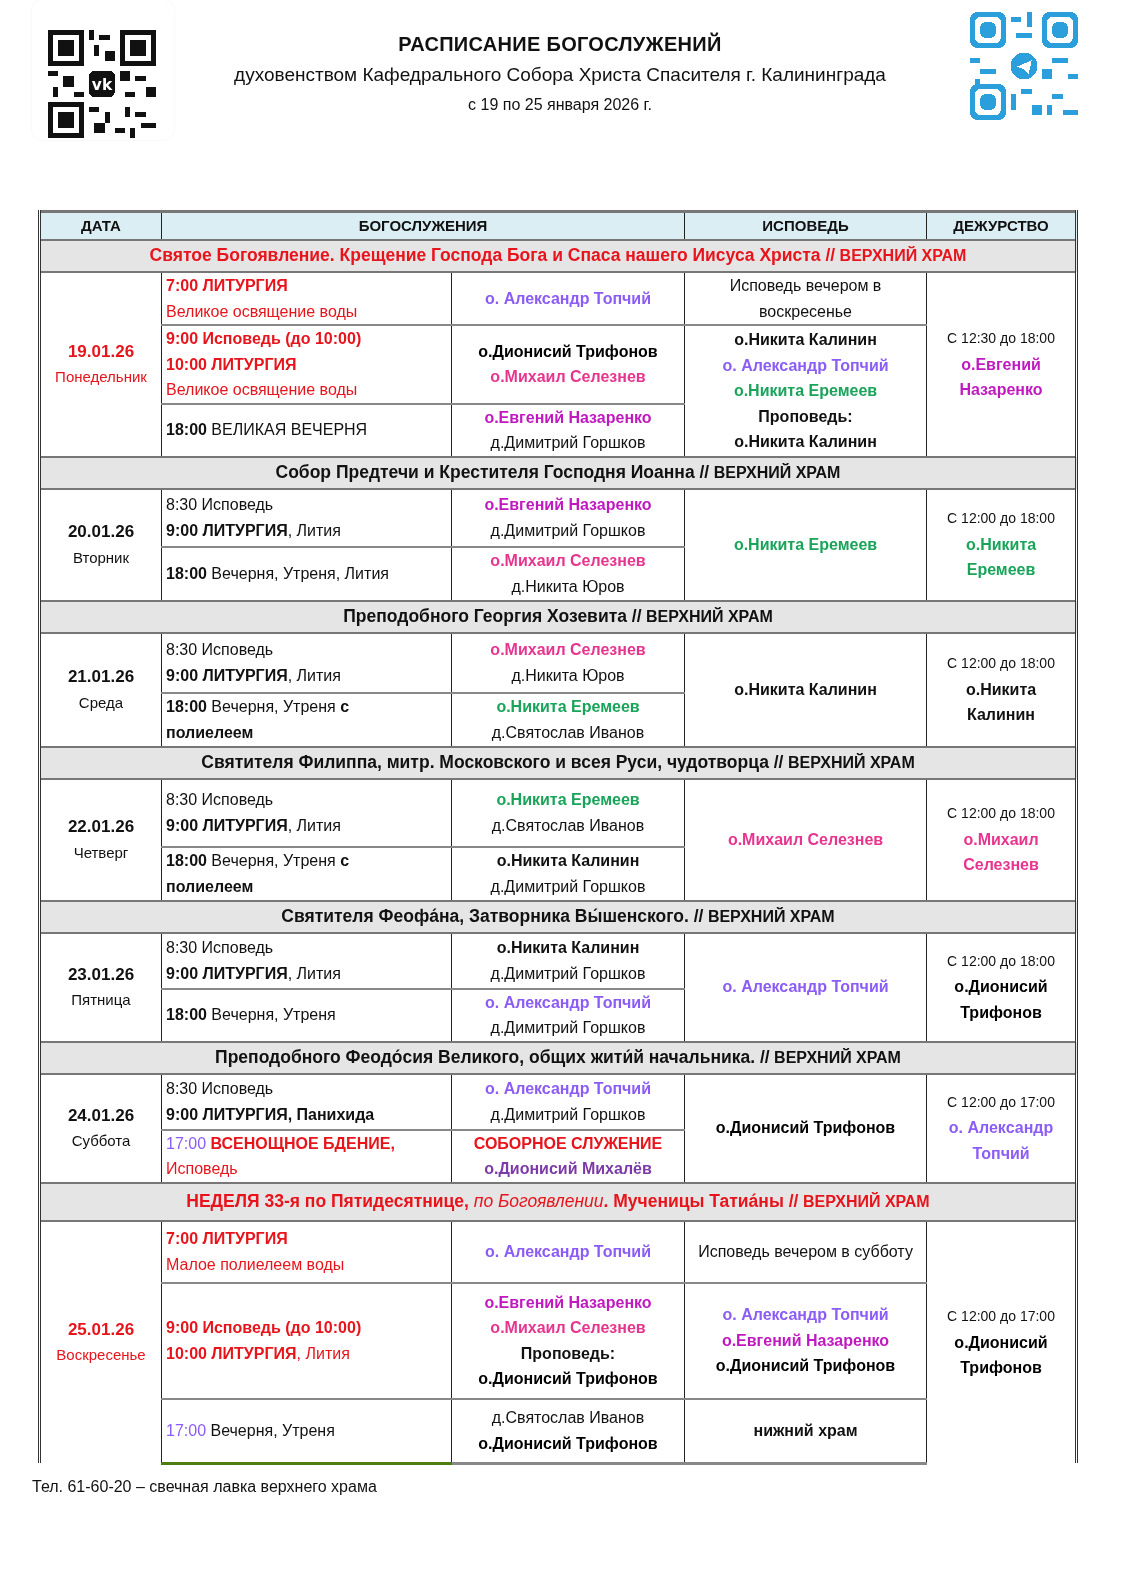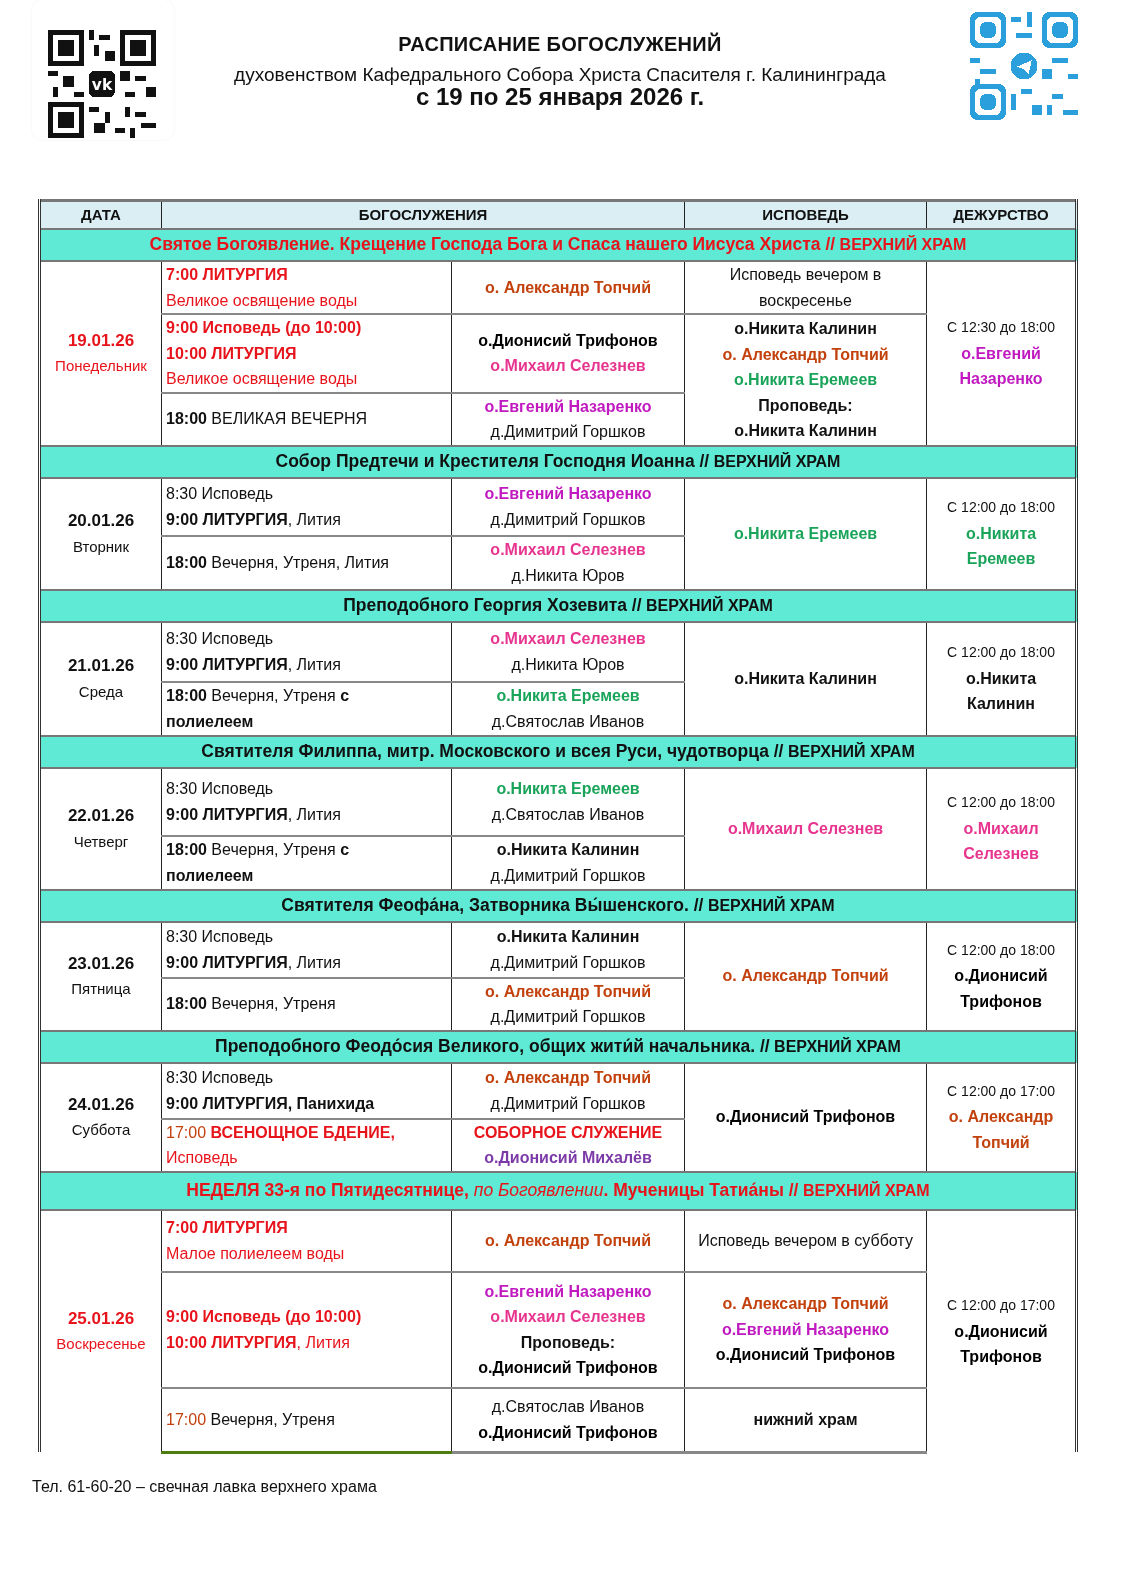--- a/index.html
+++ b/index.html
@@ -5,36 +5,36 @@
   html,body{margin:0;padding:0;background:#fff;}
   body{width:1124px;height:1588px;position:relative;font-family:"Liberation Sans","DejaVu Sans",sans-serif;color:#111;overflow:hidden;}
   .qr{position:absolute;width:108px;height:108px;}
   .qr svg{width:100%;height:100%;display:block;}
   .qr-left{left:48px;top:30px;}
   .qr-right{left:970px;top:12px;}
   .qr-frame{position:absolute;left:32px;top:0;width:142px;height:140px;border-radius:10px;box-shadow:0 0 2px rgba(0,0,0,0.08);}
   .hdr{position:absolute;left:170px;width:780px;text-align:center;}
   .hdr-title{top:33px;font-size:20px;font-weight:bold;letter-spacing:0.3px;}
   .hdr-sub{top:64px;font-size:19px;}
-  .hdr-date{top:83px;font-size:24px;font-weight:bold;}
-  table.sched{position:absolute;left:38px;top:199px;width:1040px;border-collapse:collapse;table-layout:fixed;border-left:3px double #333;border-right:3px double #333;}
+  .hdr-date{top:96px;font-size:16px;font-weight:normal;}
+  table.sched{position:absolute;left:38px;top:210px;width:1040px;border-collapse:collapse;table-layout:fixed;border-left:3px double #333;border-right:3px double #333;}
   table.sched td, table.sched th{border:1px solid #222;padding:0 4px;font-size:16px;line-height:25.5px;vertical-align:middle;}
   table.sched th{background:#dbeef4;font-size:15px;height:26px;font-weight:bold;border-top:3px solid #777;border-bottom:2px solid #777;}
-  tr.feast td{background:#5eead4;text-align:center;font-weight:bold;font-size:17.5px;height:30px;border-top:2px solid #777;border-bottom:2px solid #777;}
+  tr.feast td{background:#e5e5e5;text-align:center;font-weight:bold;font-size:17.5px;height:30px;border-top:2px solid #777;border-bottom:2px solid #777;}
   td.date{text-align:center;}
   td.date .d{font-weight:bold;font-size:17px;display:block;}
   td.date .w{font-size:15px;display:block;}
   td.svc{text-align:left;}
   td.cl{text-align:center;}
   td.duty{text-align:center;}
   td.duty .t{font-size:14px;display:block;}
   .b{font-weight:bold;}
   .i{font-style:italic;font-weight:normal;}
   .red{color:#e8141c;}
-  .blue{color:#c2410c;}
+  .blue{color:#8b5cf6;}
   .gold{color:#000000;}
   .pink{color:#e7348f;}
   .mag{color:#c019c0;}
   .green{color:#1aa45a;}
   .purp{color:#7c3aa8;}
   .blk{color:#111;}
   .sm{font-size:15px;}
   .ln{display:block;}
   tr.sub-sep td.svc, tr.sub-sep td.cl{border-top:2px solid #888;}
   .footer{position:absolute;left:32px;top:1478px;font-size:16px;}

